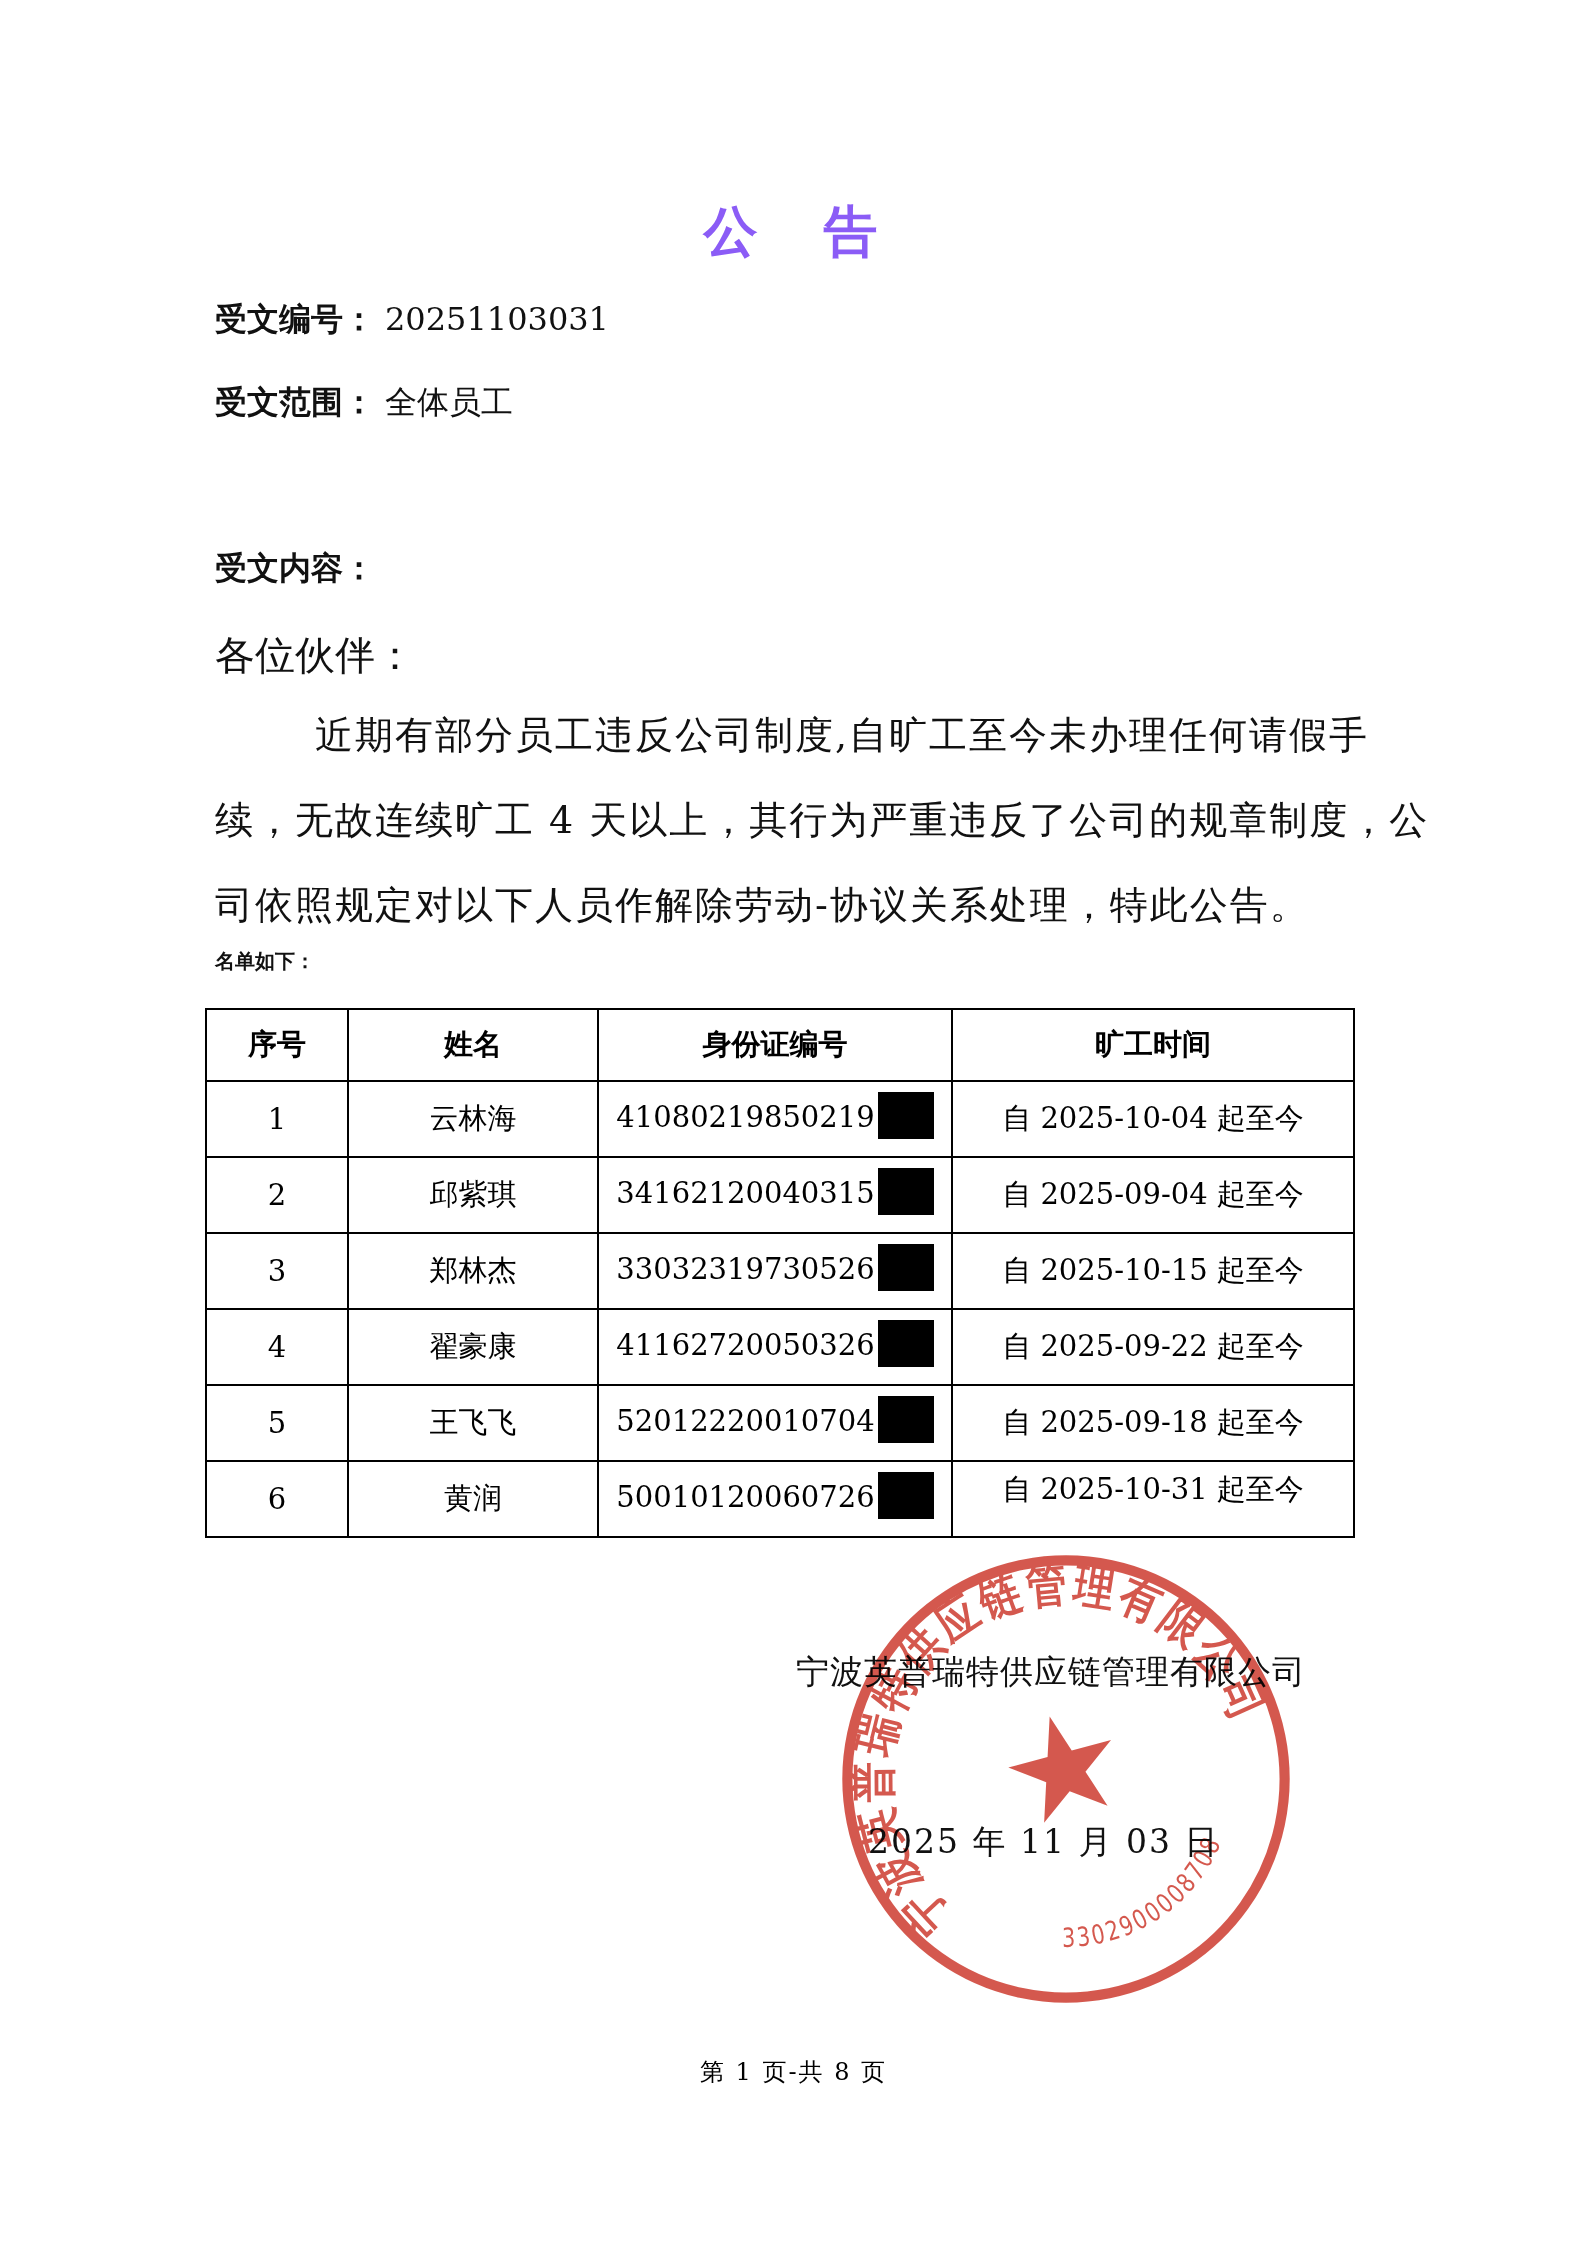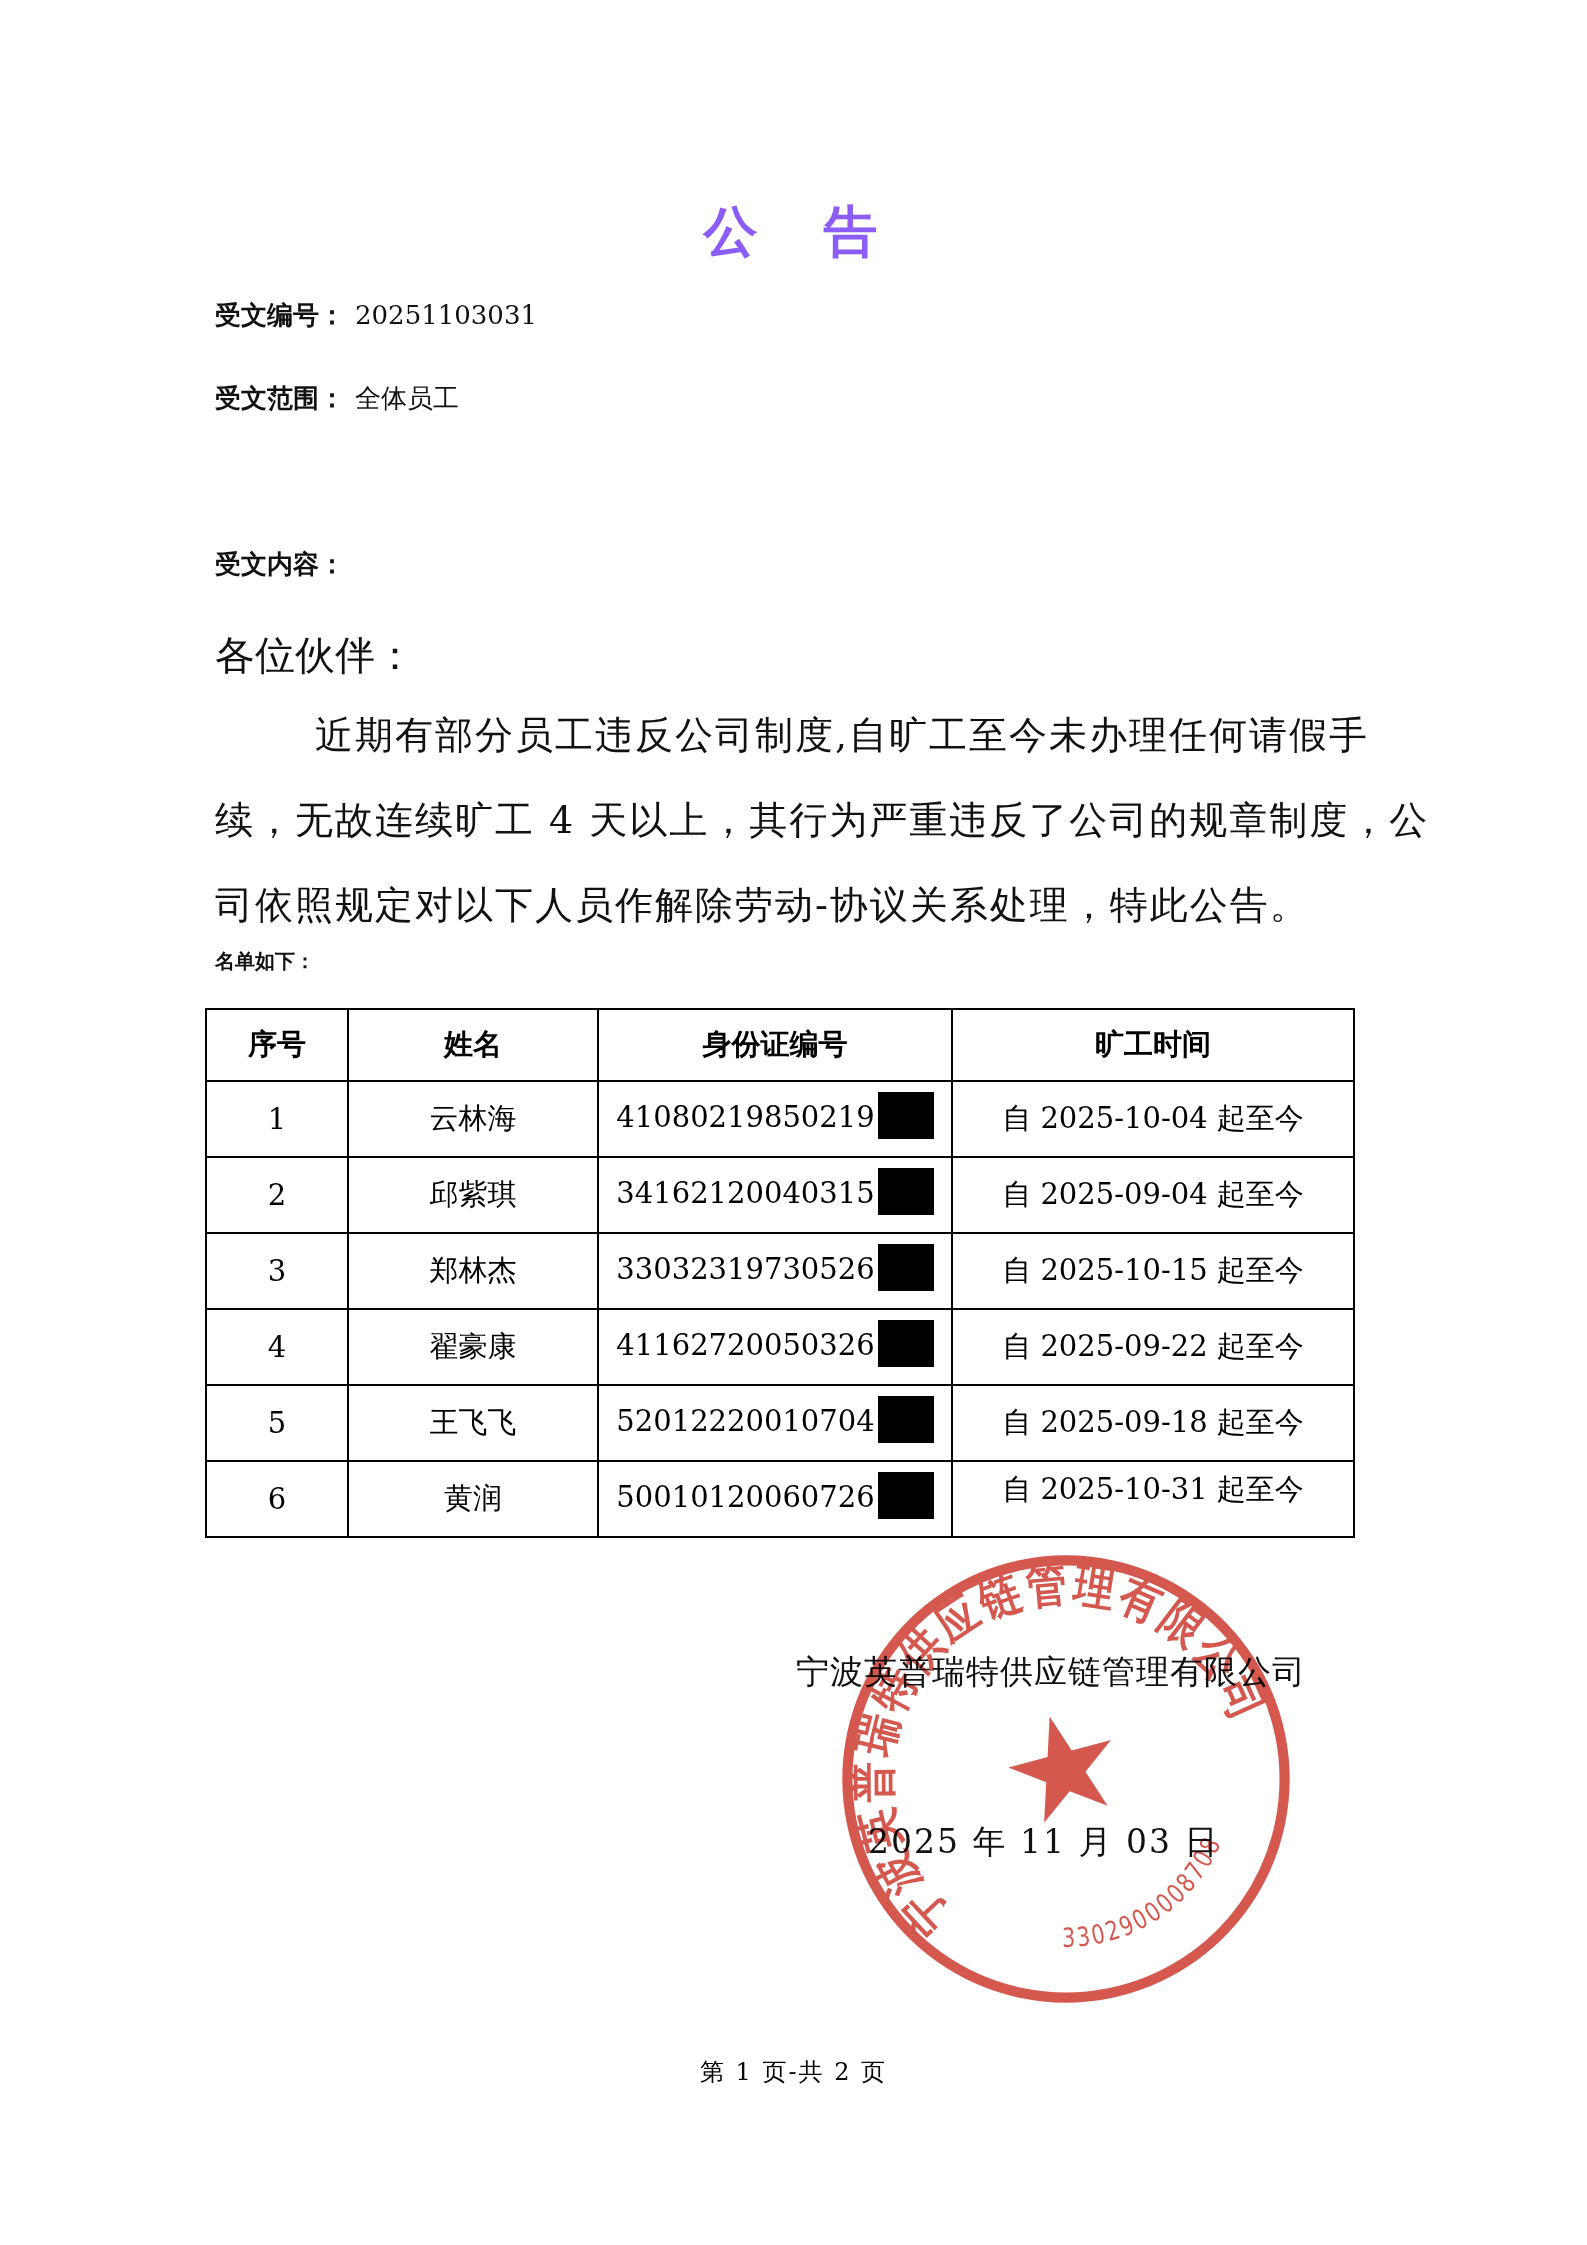--- a/index.html
+++ b/index.html
@@ -12,21 +12,21 @@
     overflow:hidden;
   }
   .page{position:absolute;inset:0;}
 
   .doc-title{
     position:absolute;top:196px;left:0;width:100%;
     text-align:center;font-size:54px;font-weight:bold;
     letter-spacing:6px;color:#8b5cf6;
   }
 
-  .field{position:absolute;left:215px;font-size:26px;white-space:nowrap;}
+  .field{position:absolute;left:215px;font-size:32px;white-space:nowrap;}
   .field .lbl{font-weight:bold;}
   .field .val{font-weight:normal;margin-left:10px;}
   .f0{top:298px;}
   .f1{top:381px;}
   .f2{top:464px;}
   .f3{top:547px;}
 
   .salutation{position:absolute;left:215px;top:628px;font-size:40px;}
 
   .bodyline{position:absolute;left:215px;font-size:38px;white-space:nowrap;letter-spacing:2px;}
@@ -163,15 +163,15 @@
       <text font-size="46" fill="#cc372a" font-weight="bold" font-family="'DejaVu Serif','Liberation Serif',serif" letter-spacing="4">
         <textPath href="#arcTop" startOffset="18" textLength="650" lengthAdjust="spacingAndGlyphs">宁波英普瑞特供应链管理有限公司</textPath>
       </text>
       <polygon points="243,177 255.3,215 295.3,215 263,238.5 275.3,276.5 243,253 210.7,276.5 223,238.5 190.7,215 230.7,215" transform="rotate(18 243 232)" fill="#cc372a"></polygon>
       <text font-size="26" fill="#cc372a" font-family="'DejaVu Sans','Liberation Sans',sans-serif" letter-spacing="3">
         <textPath href="#arcBottom" startOffset="8" textLength="200" lengthAdjust="spacingAndGlyphs">3302900008708</textPath>
       </text>
     </g>
   </svg>
 
-  <div class="footer">第 1 页-共 2 页</div>
+  <div class="footer">第 1 页-共 8 页</div>
 
 </div>
 
 </body></html>

